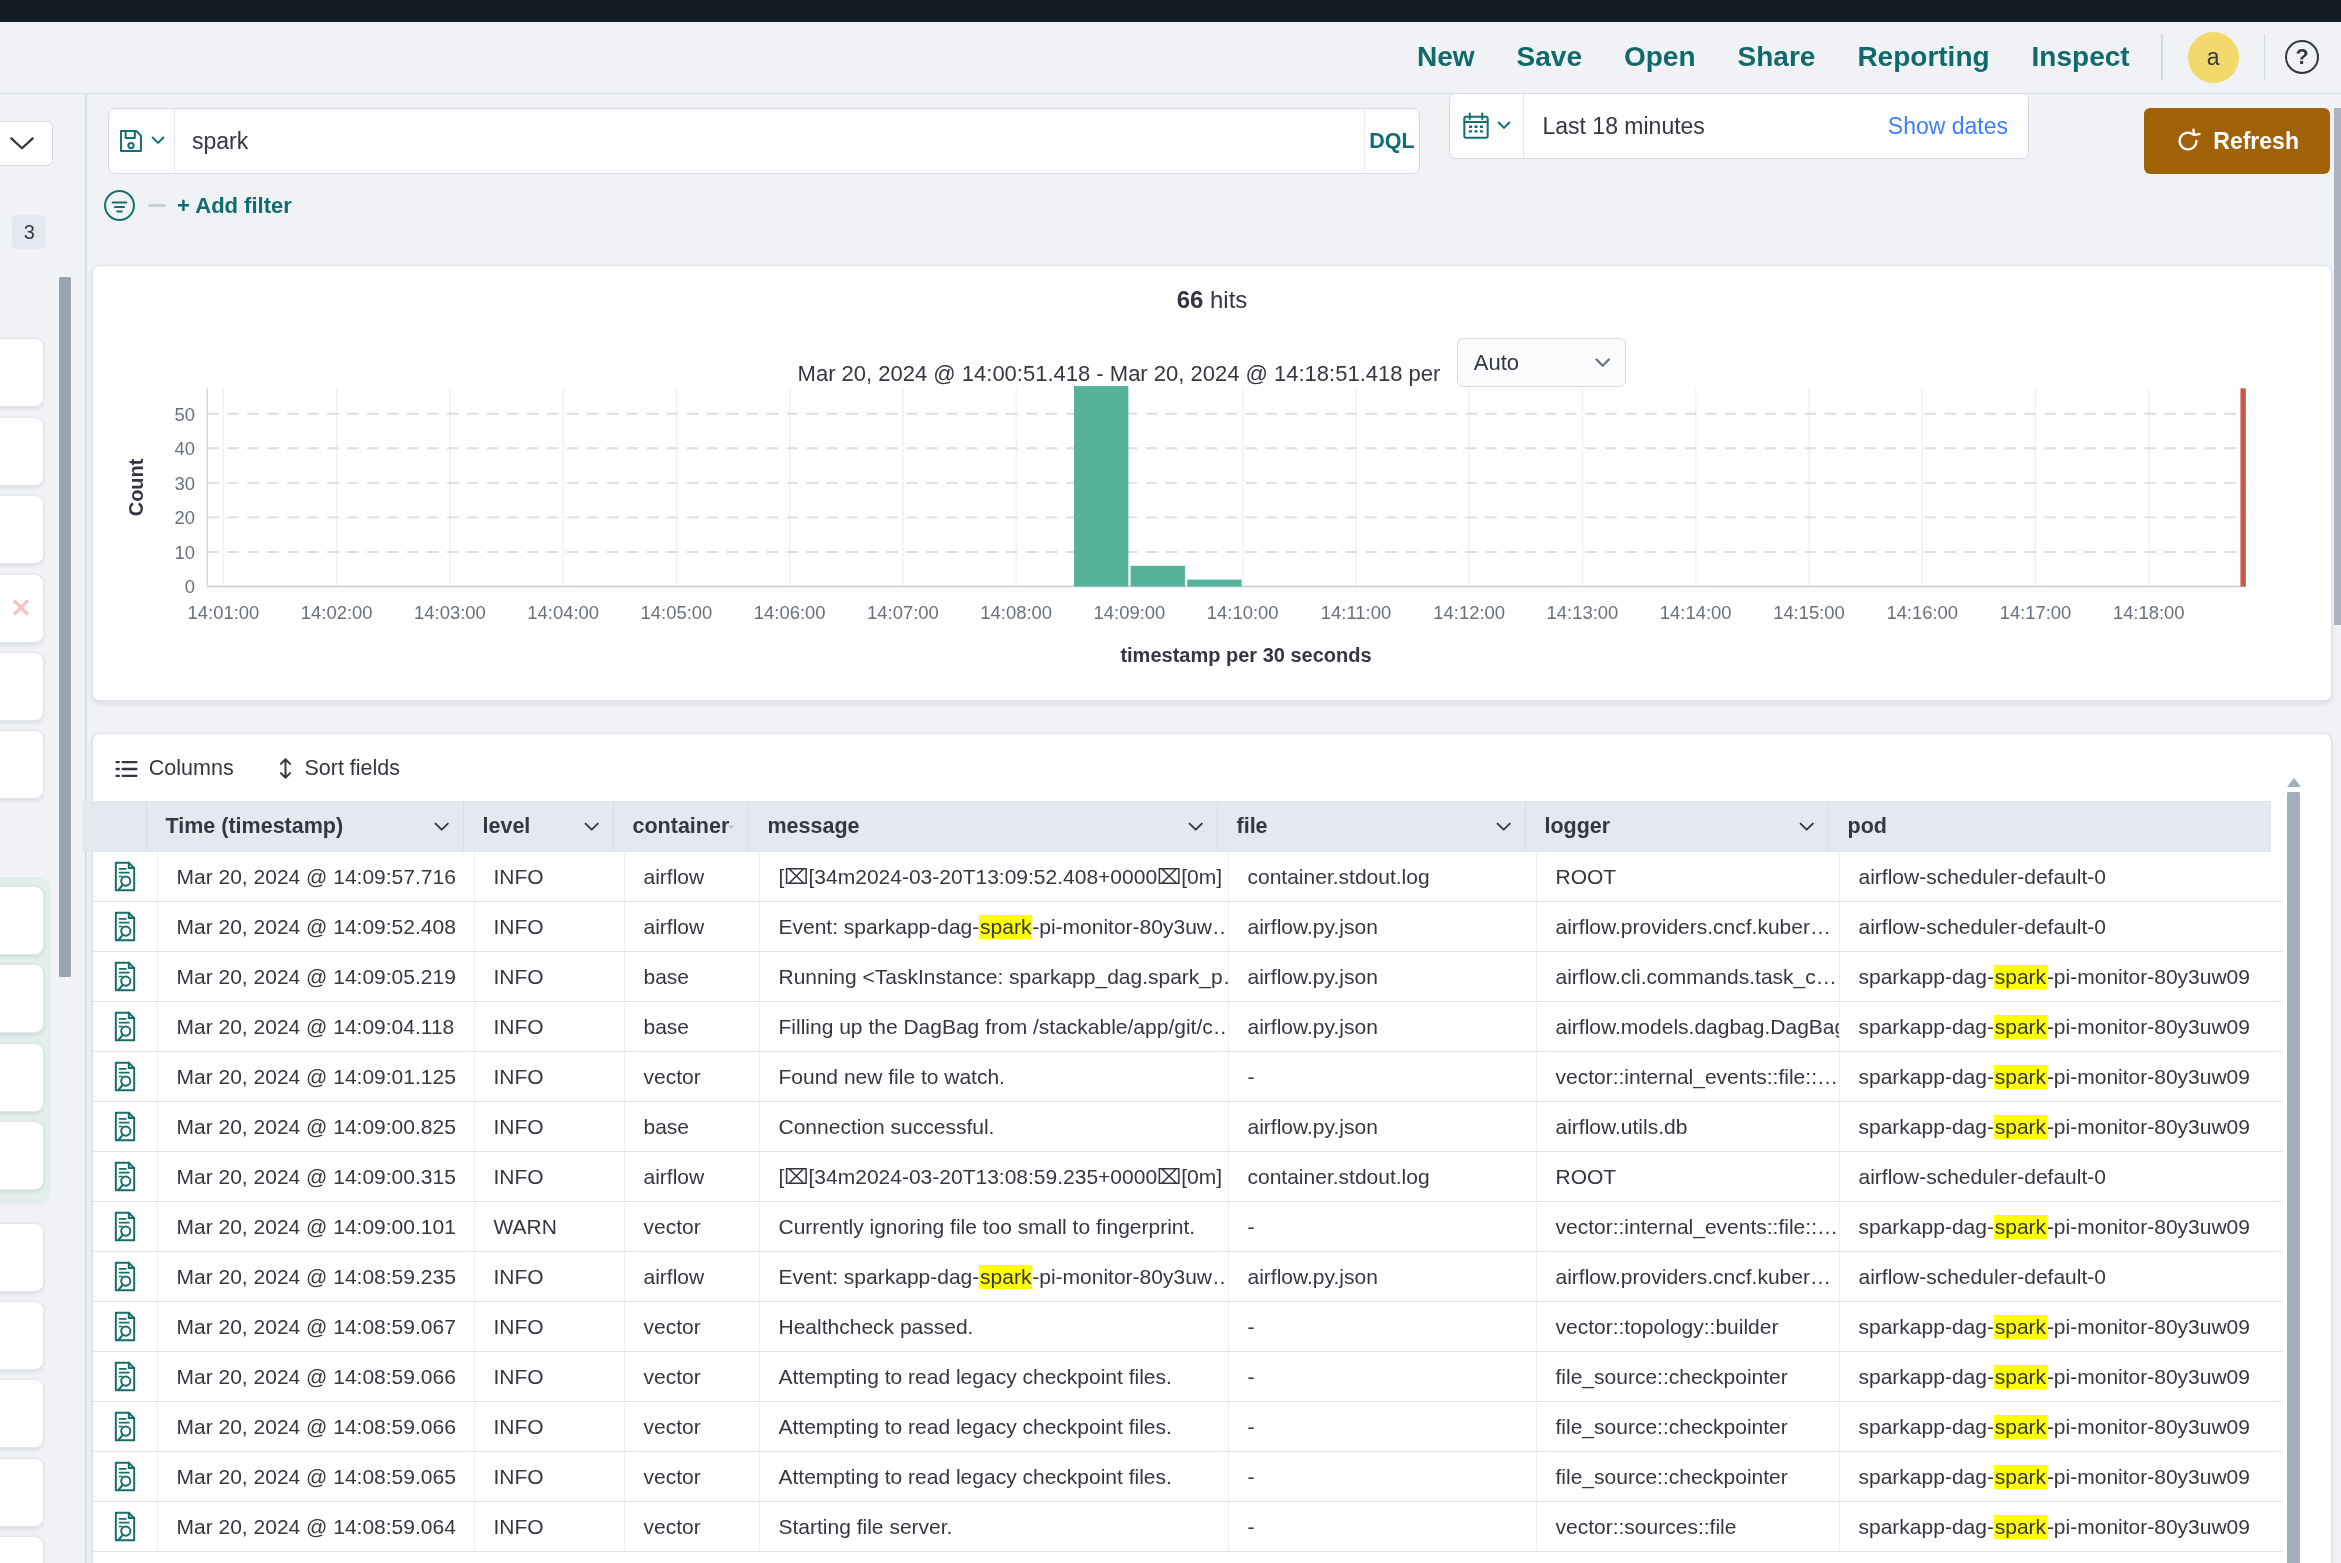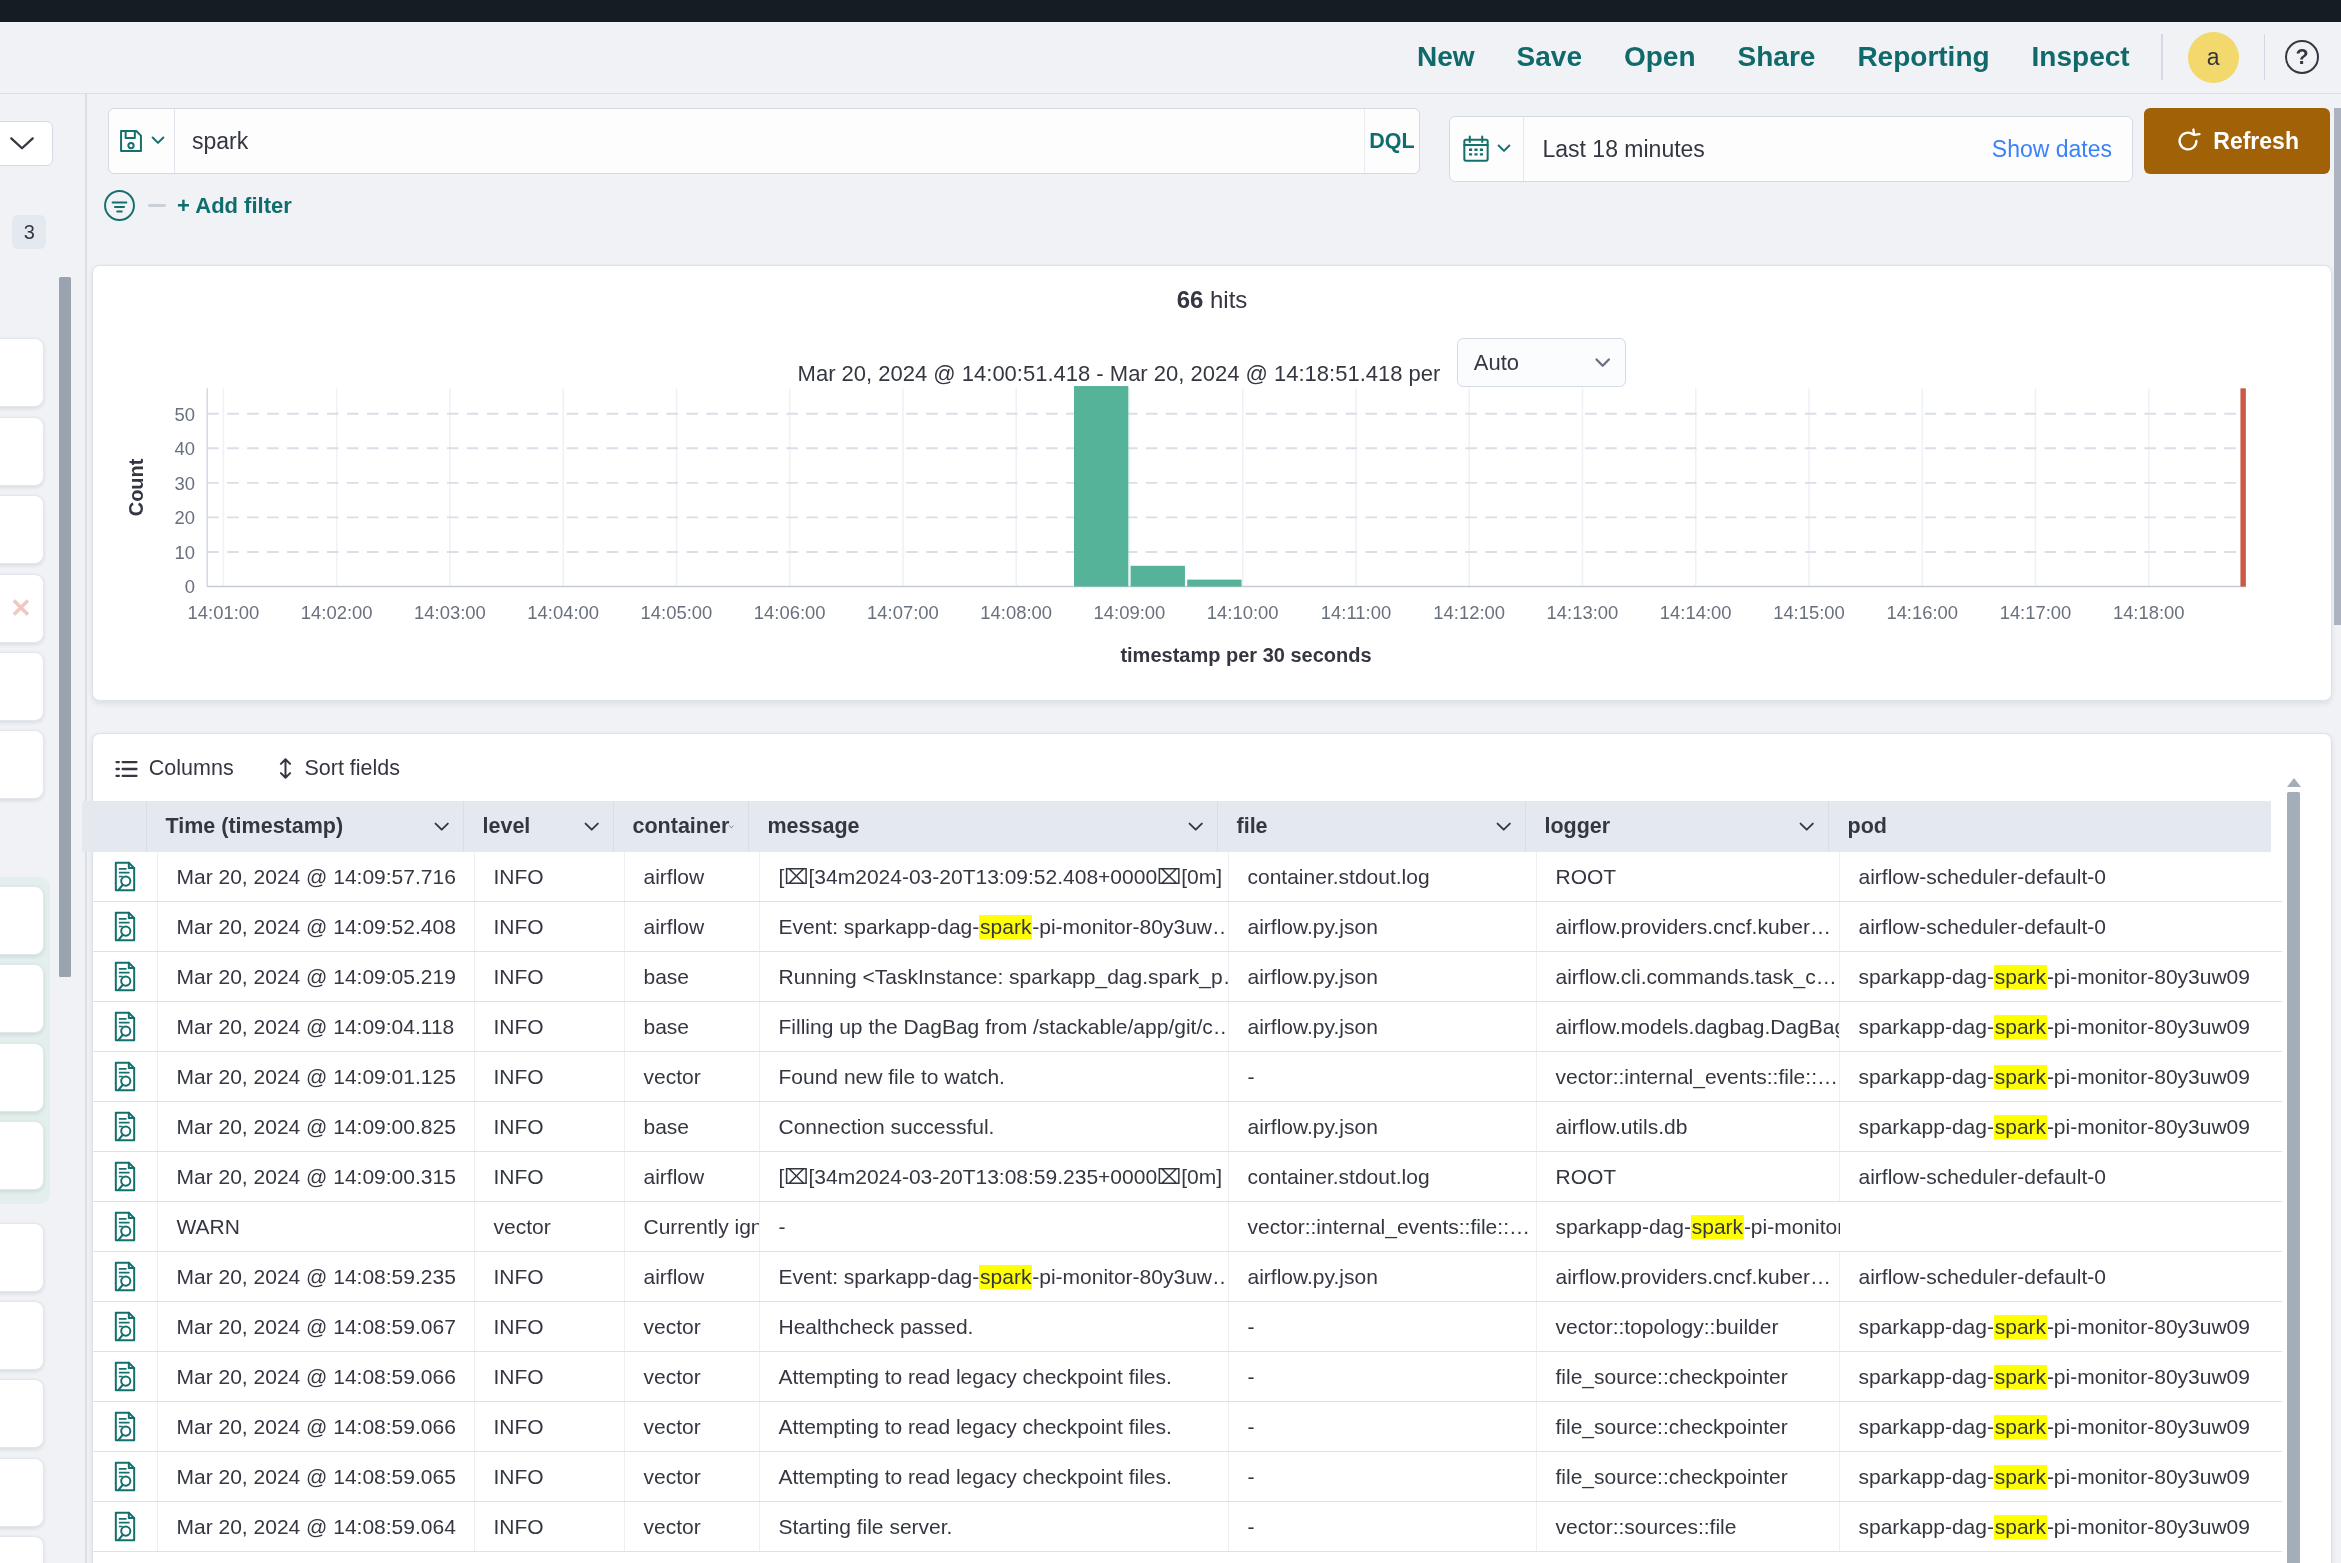--- a/index.html
+++ b/index.html
@@ -34,21 +34,21 @@
   #fields-scrollbar { left:59px; width:12.3px; background:#9aa4b1; border-radius:1.5px; }
   .x-glyph { color:#f2c7c2; font-size:26px; font-weight:bold; }
 
   
   .boxed { background:#fdfdfe; border:1.5px solid #d3dae6; border-radius:6.2px; }
   #query-box { left:108px; top:108px; width:1312px; height:66px; display:flex; align-items:center; }
   #save-seg { width:66px; height:100%; border-right:1.5px solid #e2e7ee; display:flex; align-items:center; justify-content:center; gap:6.2px; }
   #query-input { flex:1; font-size:23px; color:#343741; padding-left:17px; }
   #dql-btn { width:55px; height:100%; border-left:1.5px solid #e9edf2; color:#0f6d6d; font-weight:bold;
              font-size:21.5px; display:flex; align-items:center; justify-content:center; }
-  #date-box { left:1449px; top:116px; width:684px; height:66px; display:flex; align-items:center; }
+  #date-box { left:1449px; top:93px; width:580px; height:66px; display:flex; align-items:center; }
   #cal-seg { width:74px; height:100%; border-right:1.5px solid #e2e7ee; display:flex; align-items:center; justify-content:center; gap:6.2px; }
   #time-range { font-size:23px; color:#343741; padding-left:18.5px; flex:1; }
   #show-dates { color:#3b82f6; font-size:23px; padding-right:20px; }
   #refresh-btn { left:2144px; top:108px; width:186px; height:66px; background:#a16207; border-radius:6.2px;
                  color:#fff; font-size:23px; font-weight:bold; display:flex; align-items:center; justify-content:center; gap:12.3px; }
   #filter-row { left:102px; top:187px; height:37px; display:flex; align-items:center; gap:10.8px; }
   #add-filter { color:#0f6d6d; font-size:22px; font-weight:bold; }
   .mini-dash { width:18.5px; height:3.1px; background:#c9d0da; border-radius:1.5px; }
 
   
@@ -461,20 +461,21 @@
     <div class="trow">
       <div class="td td-icon">
         <svg width="26" height="31" viewBox="0 0 34 40">
           <path class="icon-stroke" d="M5 2 h17 l7 7 v29 h-24 z"></path>
           <path class="icon-stroke" d="M22 2 v7 h7"></path>
           <path stroke="#14706c" stroke-width="2.2" d="M9 10h10M9 15h14M9 20h5" fill="none"></path>
           <circle class="icon-stroke" cx="18" cy="26" r="6" fill="#fff"></circle>
           <path class="icon-stroke" d="M14 31 l-5 6"></path>
         </svg>
       </div>
+      <div class="td">Mar 20, 2024 @ 14:09:00.101</div>
       <div class="td">WARN</div>
       <div class="td">vector</div>
       <div class="td">Currently ignoring file too small to fingerprint.</div>
       <div class="td">-</div>
       <div class="td">vector::internal_events::file::…</div>
       <div class="td">sparkapp-dag-<mark>spark</mark>-pi-monitor-80y3uw09</div>
     </div>
     <div class="trow">
       <div class="td td-icon">
         <svg width="26" height="31" viewBox="0 0 34 40">

